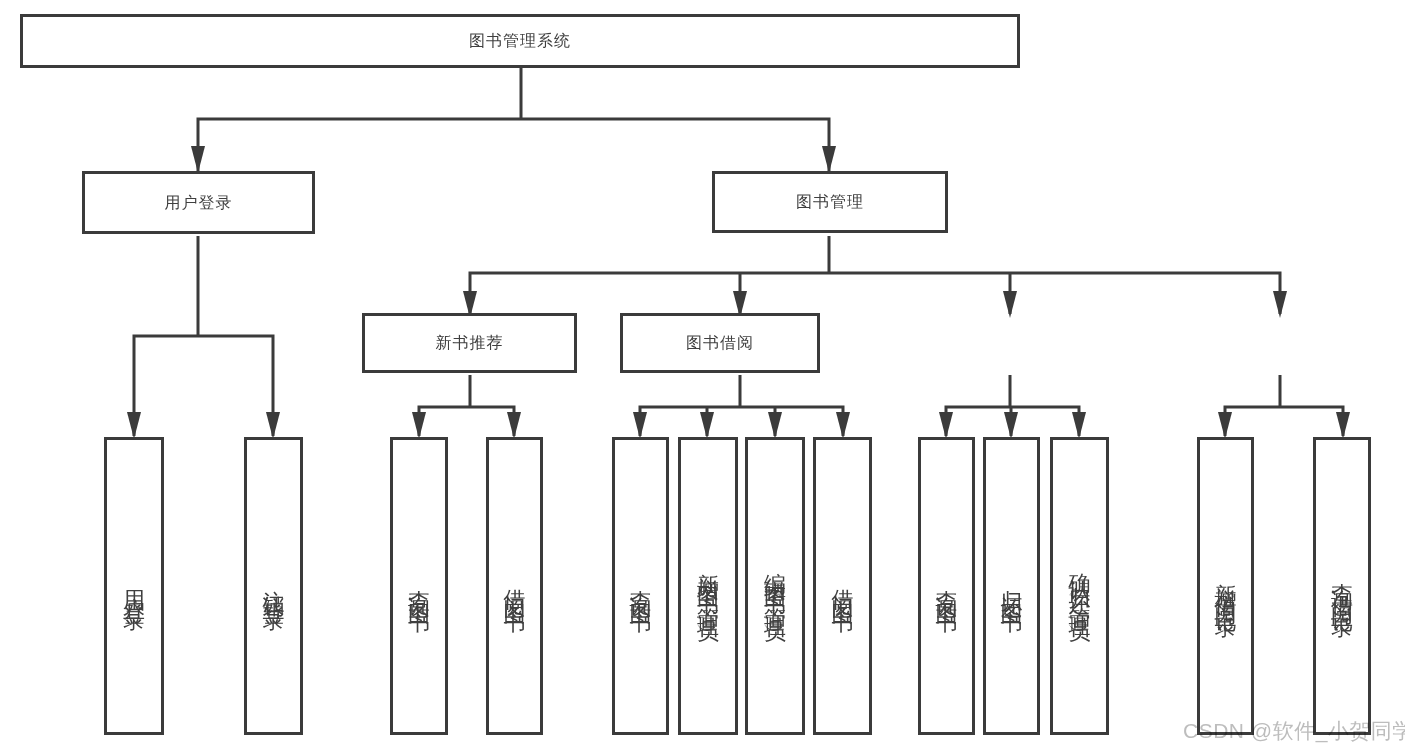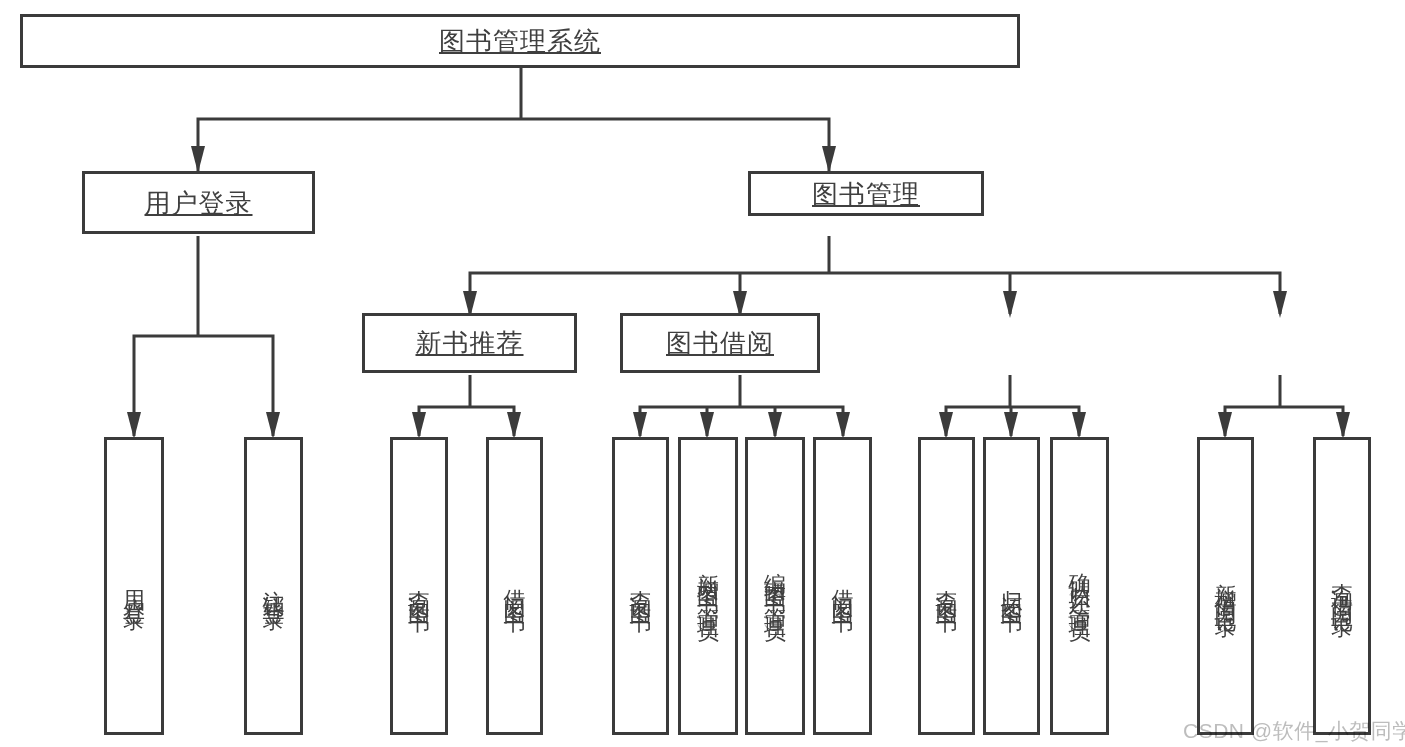--- a/index.html
+++ b/index.html
@@ -34,24 +34,23 @@
     border:3px solid var(--line);
     background:var(--background);
     color:var(--text);
     display:flex;
     align-items:center;
     justify-content:center;
     z-index:2;
     text-align:center;
   }
   .node.h{
-    font-size:26px;
+    font-size:16px;
     letter-spacing:1px;
     line-height:1;
-    text-decoration:underline;
   }
   .node.v{
     writing-mode:vertical-rl;
     text-orientation:mixed;
     font-size:22px;
     letter-spacing:7px;
     line-height:1;
   }
   .watermark{
     position:absolute;
@@ -102,21 +101,21 @@
     <polygon points="939,412 953,412 946,439"></polygon>
     <polygon points="1004,412 1018,412 1011,439"></polygon>
     <polygon points="1072,412 1086,412 1079,439"></polygon>
     <polygon points="1218,412 1232,412 1225,439"></polygon>
     <polygon points="1336,412 1350,412 1343,439"></polygon>
   </svg>
 
   <div class="node h" style="left:20px;top:14px;width:1000px;height:54px;">图书管理系统</div>
 
   <div class="node h" style="left:82px;top:171px;width:233px;height:63px;">用户登录</div>
-  <div class="node h" style="left:712px;top:171px;width:236px;height:45px;margin-left:36px;">图书管理</div>
+  <div class="node h" style="left:712px;top:171px;width:236px;height:62px;">图书管理</div>
 
   <div class="node h" style="left:362px;top:313px;width:215px;height:60px;text-align:right;">新书推荐</div>
   <div class="node h" style="left:620px;top:313px;width:200px;height:60px;">图书借阅</div>
 
   <div class="node v" style="left:104px;top:437px;width:60px;height:298px;">用户登录</div>
   <div class="node v" style="left:244px;top:437px;width:59px;height:298px;">注销登录</div>
 
   <div class="node v" style="left:390px;top:437px;width:58px;height:298px;">查询图书</div>
   <div class="node v" style="left:486px;top:437px;width:57px;height:298px;">借阅图书</div>
 

